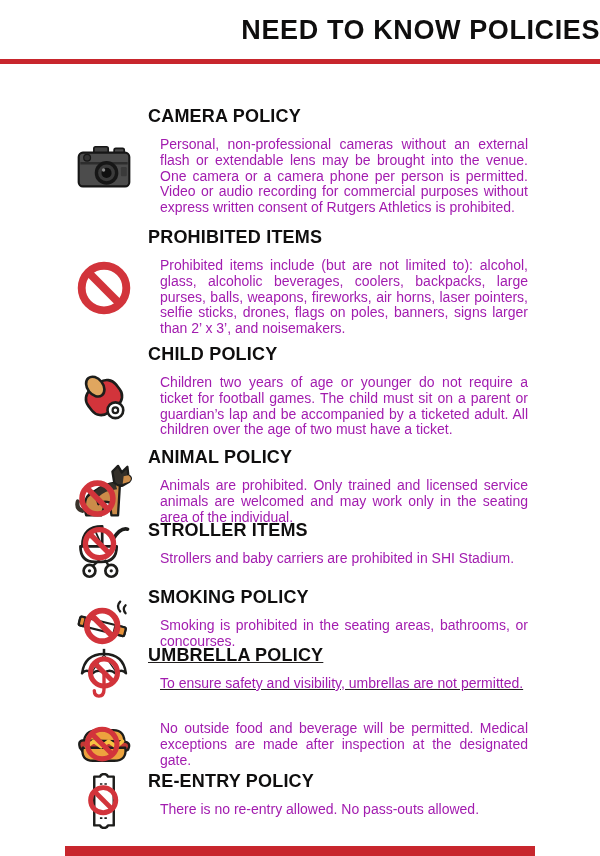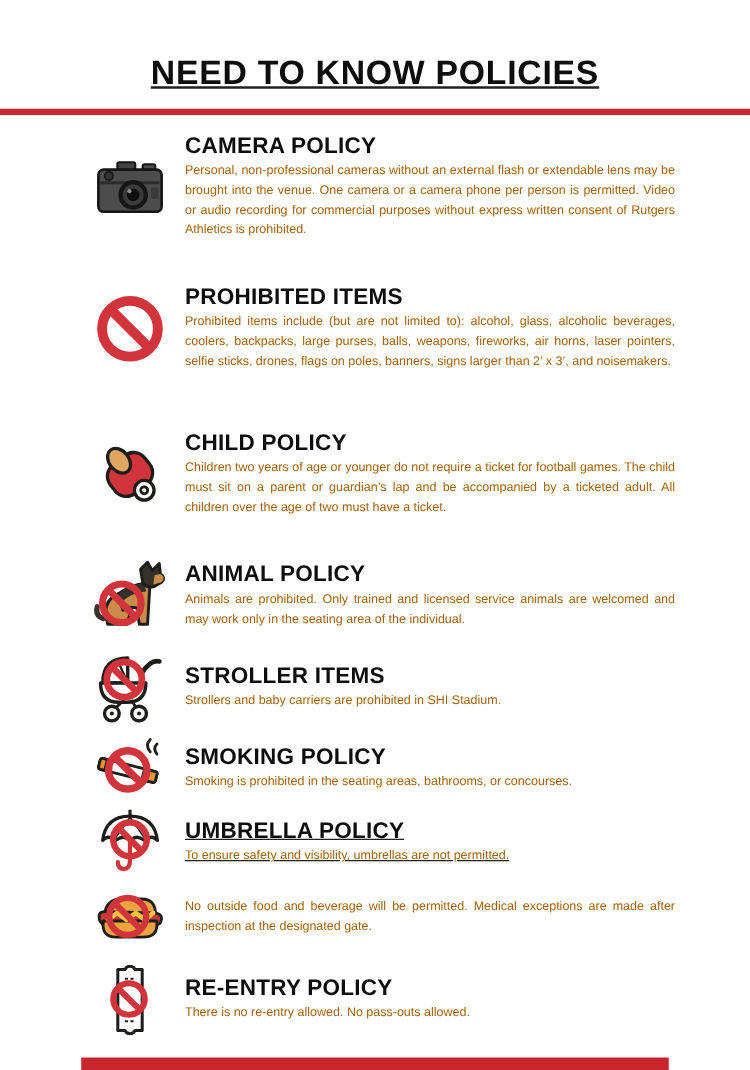--- a/index.html
+++ b/index.html
@@ -1,21 +1,21 @@
 <!DOCTYPE html>
 <html><head>
 <meta charset="utf-8">
 <style>
   html,body { margin:0; padding:0; }
   body {
     width:600px; height:856px; background:#ffffff; position:relative; overflow:hidden;
     font-family:"Liberation Sans", sans-serif; color:#221f1f;
     -webkit-font-smoothing:antialiased;
   }
-  .header { padding-top:44px; text-align:center;text-decoration:underline; }
+  .header { padding-top:16px; text-align:right; }
   .page-title {
     margin:0; font-size:27px; font-weight:800; letter-spacing:.6px;
     color:#0f0e0e; line-height:29px;
   }
   .rule { height:5px; margin-top:14px; background:var(--accent-red,#c8262d); }
   .policy-row {
     position:absolute; left:60px; right:60px;
     display:flex; align-items:center;
   }
   .policy-row:nth-of-type(1){ top:107px; }
@@ -30,22 +30,22 @@
   .policy-icon {
     flex:none; width:88px; display:flex; align-items:center; justify-content:center;
   }
   .policy-icon svg { display:block; }
   .policy-text { flex:1; min-width:0; }
   .policy-title {
     margin:0 0 4px 0; font-size:18px; font-weight:800; letter-spacing:.2px;
     color:#0f0e0e; line-height:18px;
   }
   .policy-body {
-    margin:0; font-size:10px; line-height:15.8px; text-align:justify;
-    color:#a16207;
+    margin:12px; font-size:14px; line-height:15.8px; text-align:justify;
+    color:#a21caf;
   }
   .footer-bar {
     position:absolute; left:65px; right:65px; bottom:0; height:10px;
     background:var(--accent-red,#c8262d);
   }
 </style>
 </head>
 <body style="--accent-red: #c8262d;">
 
 <div class="header">

